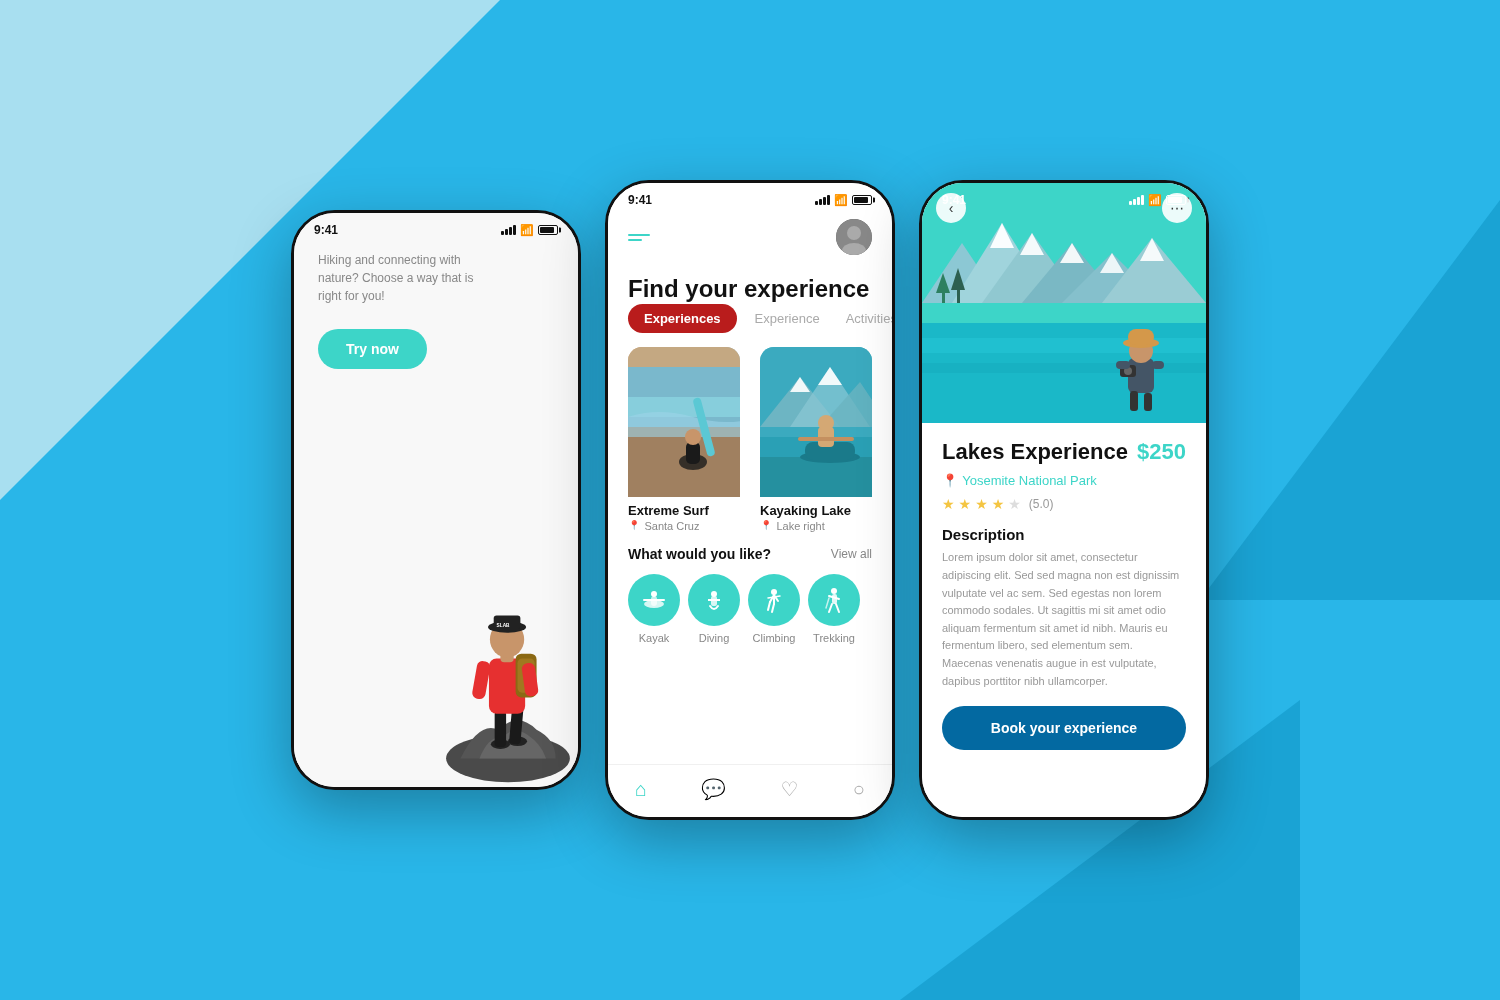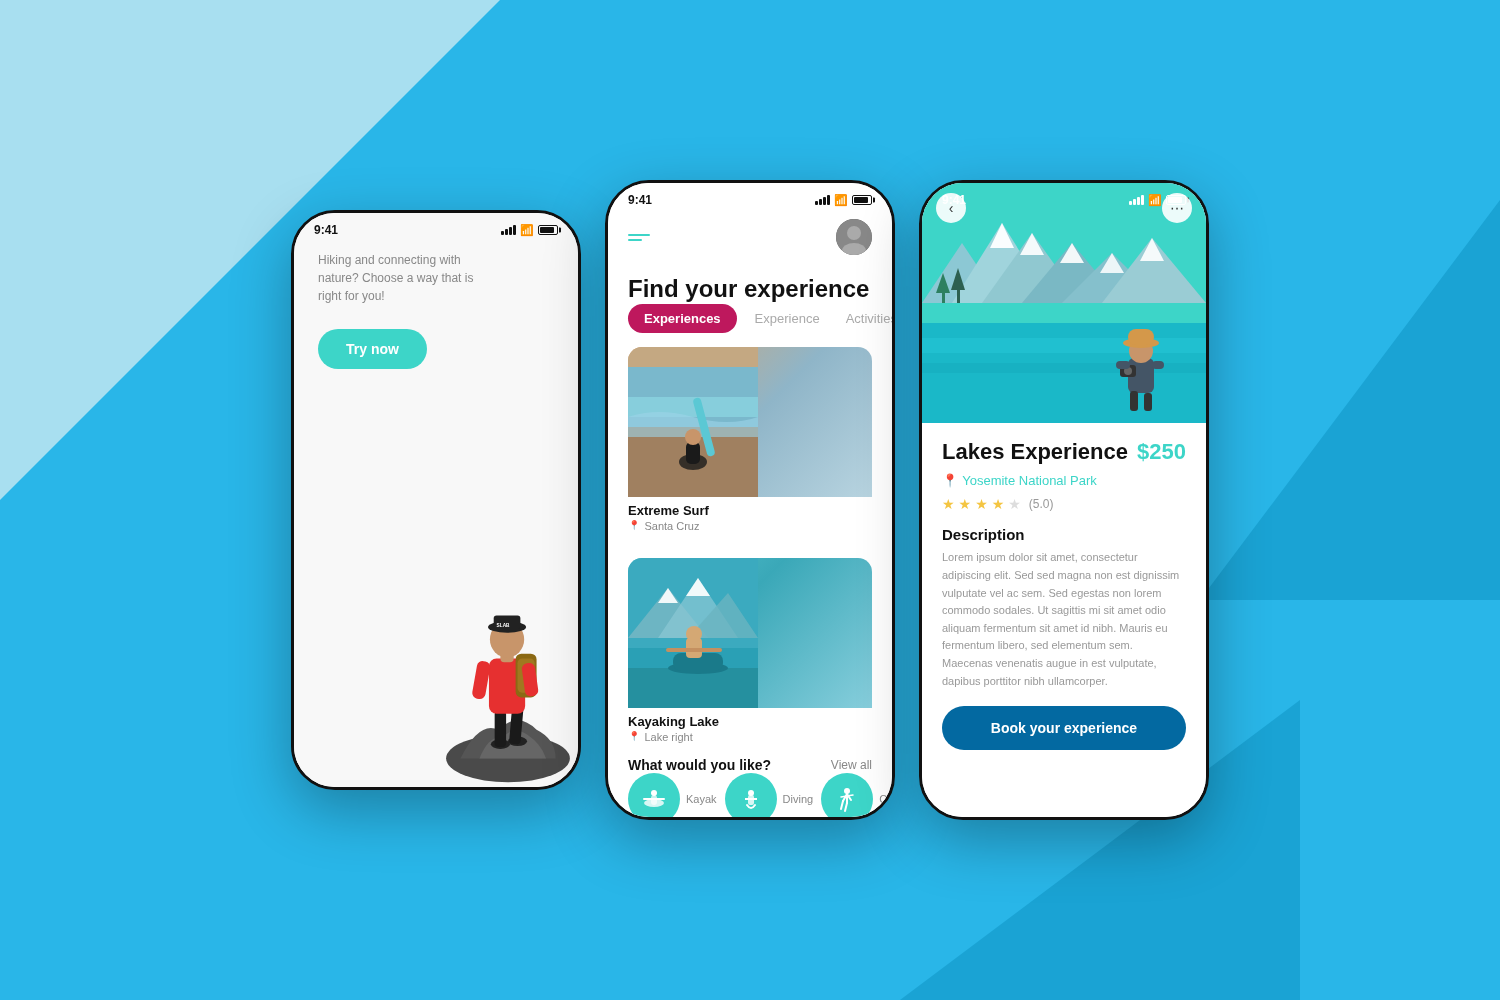--- a/index.html
+++ b/index.html
@@ -203,40 +203,39 @@
       margin: 10px 0 0;
       padding: 0 20px;
     }
     .tabs-row {
       display: flex;
       align-items: center;
       gap: 10px;
       padding: 0 20px 14px;
     }
     .tab-active {
-      background: #be185d;
+      background: #b91c1c;
       color: #fff;
       border-radius: 20px;
       padding: 7px 16px;
       font-size: 13px;
       font-weight: 600;
       cursor: pointer;
     }
     .tab-inactive {
       color: #aaa;
       font-size: 13px;
       padding: 7px 8px;
       cursor: pointer;
     }
     .cards-row {
       display: flex;
-      gap: 26px;
+      gap: 20px;
       padding: 0 20px;
       margin-bottom: 14px;
-      flex-direction: column;
     }
     .card {
       flex: 1;
       border-radius: 14px;
       overflow: hidden;
       position: relative;
     }
     .card-img-surf {
       background: linear-gradient(135deg, #d4a574 0%, #8fb5c8 50%, #b8d4e0 100%);
       width: 100%;
@@ -260,32 +259,33 @@
       color: #888;
       margin-top: 2px;
     }
     .loc-pin { color: #aaa; font-size: 10px; }
 
     .what-row {
       display: flex;
       justify-content: space-between;
       align-items: center;
       padding: 0 20px;
+      margin-bottom: 12px;
     }
     .what-label { font-size: 14px; font-weight: 700; color: #111; }
     .view-all { font-size: 12px; color: #888; cursor: pointer; }
 
     .activities-row {
       display: flex;
       gap: 8px;
       padding: 0 20px;
     }
     .activity-item {
       display: flex;
-      flex-direction: row;
+      flex-direction: column;
       align-items: center;
       gap: 6px;
     }
     .activity-circle {
       width: 52px; height: 52px;
       border-radius: 50%;
       background: #3dd5c8;
       display: flex;
       align-items: center;
       justify-content: center;

